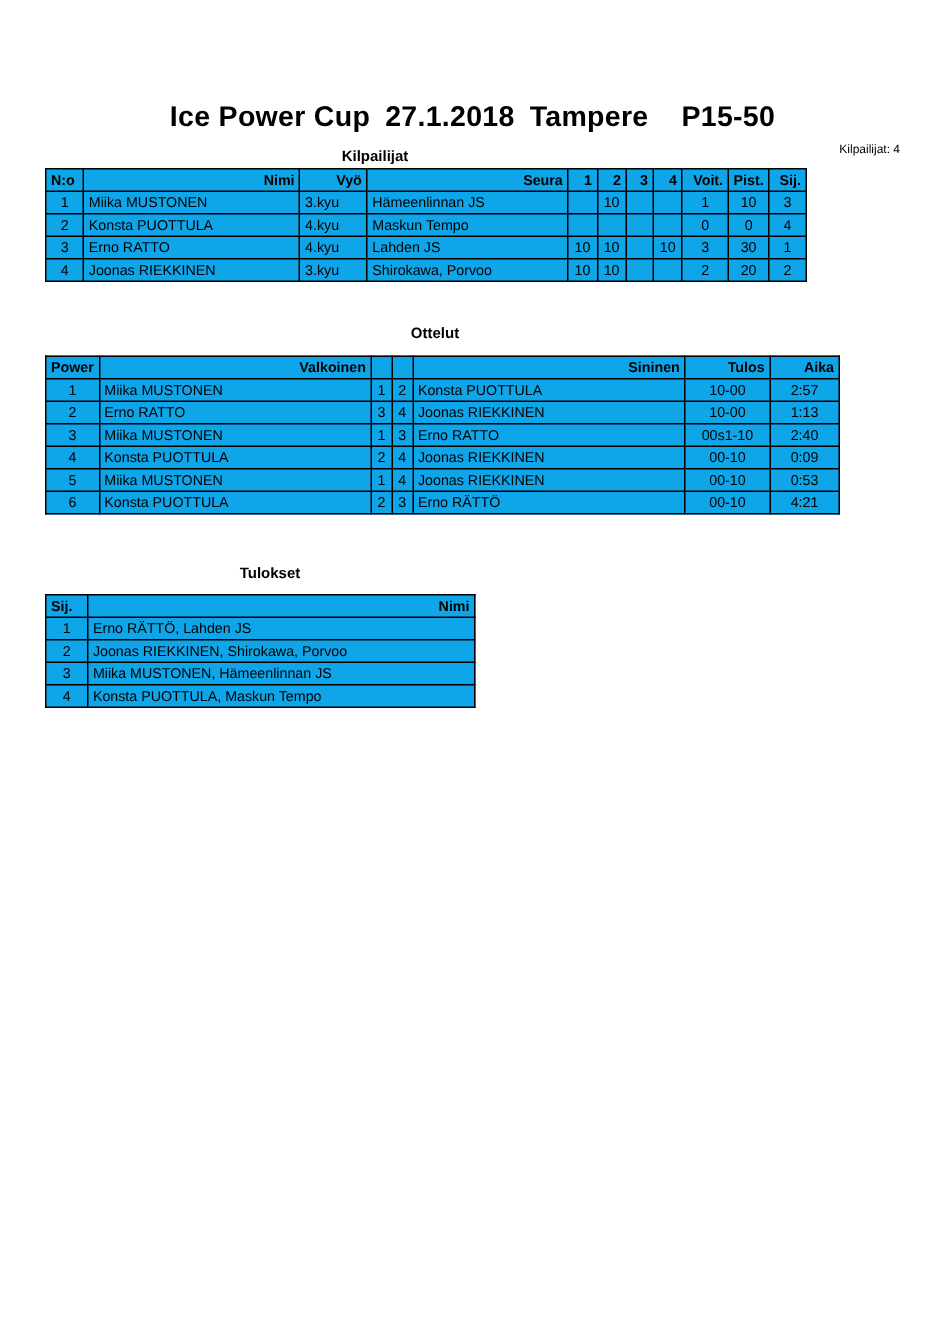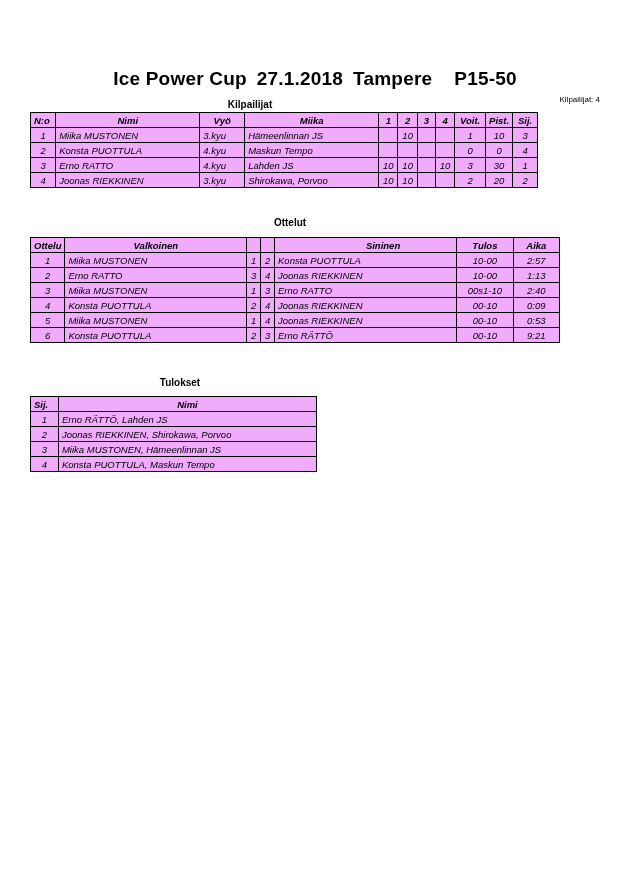--- a/index.html
+++ b/index.html
@@ -53,35 +53,34 @@
     right: 30px;
     top: 71px;
     font-size: 8px;
     text-align: center;
   }
 
   
   table {
     border-collapse: collapse;
     font-size: 9.5px;
-    background: #f0abfc;
-    font-style: italic;
+    background: #0ea5e9;
   }
   table td, table th {
     border: 1px solid #000000;
     padding: 1px 3px;
     height: 15px;
     box-sizing: border-box;
     font-weight: normal;
     vertical-align: middle;
     white-space: nowrap;
   }
   table th {
     font-weight: bold;
-    text-align: center;
+    text-align: right;
   }
   .c { text-align: center; }
   .l { text-align: left; }
 
   
   #competitors-table {
     position: absolute;
     left: 30px;
     top: 88px;
     width: 508px;
@@ -131,21 +130,21 @@
 
   <div class="section-heading" id="heading-competitors">Kilpailijat</div>
   <div class="count-note">Kilpailijat: 4</div>
 
   <table id="competitors-table">
     <thead>
       <tr>
         <th class="col-no l">N:o</th>
         <th class="col-name">Nimi</th>
         <th class="col-belt">Vyö</th>
-        <th class="col-club">Miika</th>
+        <th class="col-club">Seura</th>
         <th class="col-r">1</th>
         <th class="col-r">2</th>
         <th class="col-r">3</th>
         <th class="col-r">4</th>
         <th class="col-win">Voit.</th>
         <th class="col-pts">Pist.</th>
         <th class="col-rank">Sij.</th>
       </tr>
     </thead>
     <tbody>
@@ -202,21 +201,21 @@
         <td class="c">2</td>
       </tr>
     </tbody>
   </table>
 
   <div class="section-heading" id="heading-matches">Ottelut</div>
 
   <table id="matches-table">
     <thead>
       <tr>
-        <th class="col-m-no">Ottelu</th>
+        <th class="col-m-no">Power</th>
         <th class="col-white">Valkoinen</th>
         <th class="col-w-sc"></th>
         <th class="col-b-sc"></th>
         <th class="col-blue">Sininen</th>
         <th class="col-result">Tulos</th>
         <th class="col-time">Aika</th>
       </tr>
     </thead>
     <tbody>
       <tr>
@@ -264,21 +263,21 @@
         <td class="c">00-10</td>
         <td class="c">0:53</td>
       </tr>
       <tr>
         <td class="c">6</td>
         <td class="l">Konsta PUOTTULA</td>
         <td class="c">2</td>
         <td class="c">3</td>
         <td class="l">Erno RÄTTÖ</td>
         <td class="c">00-10</td>
-        <td class="c">9:21</td>
+        <td class="c">4:21</td>
       </tr>
     </tbody>
   </table>
 
   <div class="section-heading" id="heading-results">Tulokset</div>
 
   <table id="results-table">
     <thead>
       <tr>
         <th class="col-rank2 l">Sij.</th>

